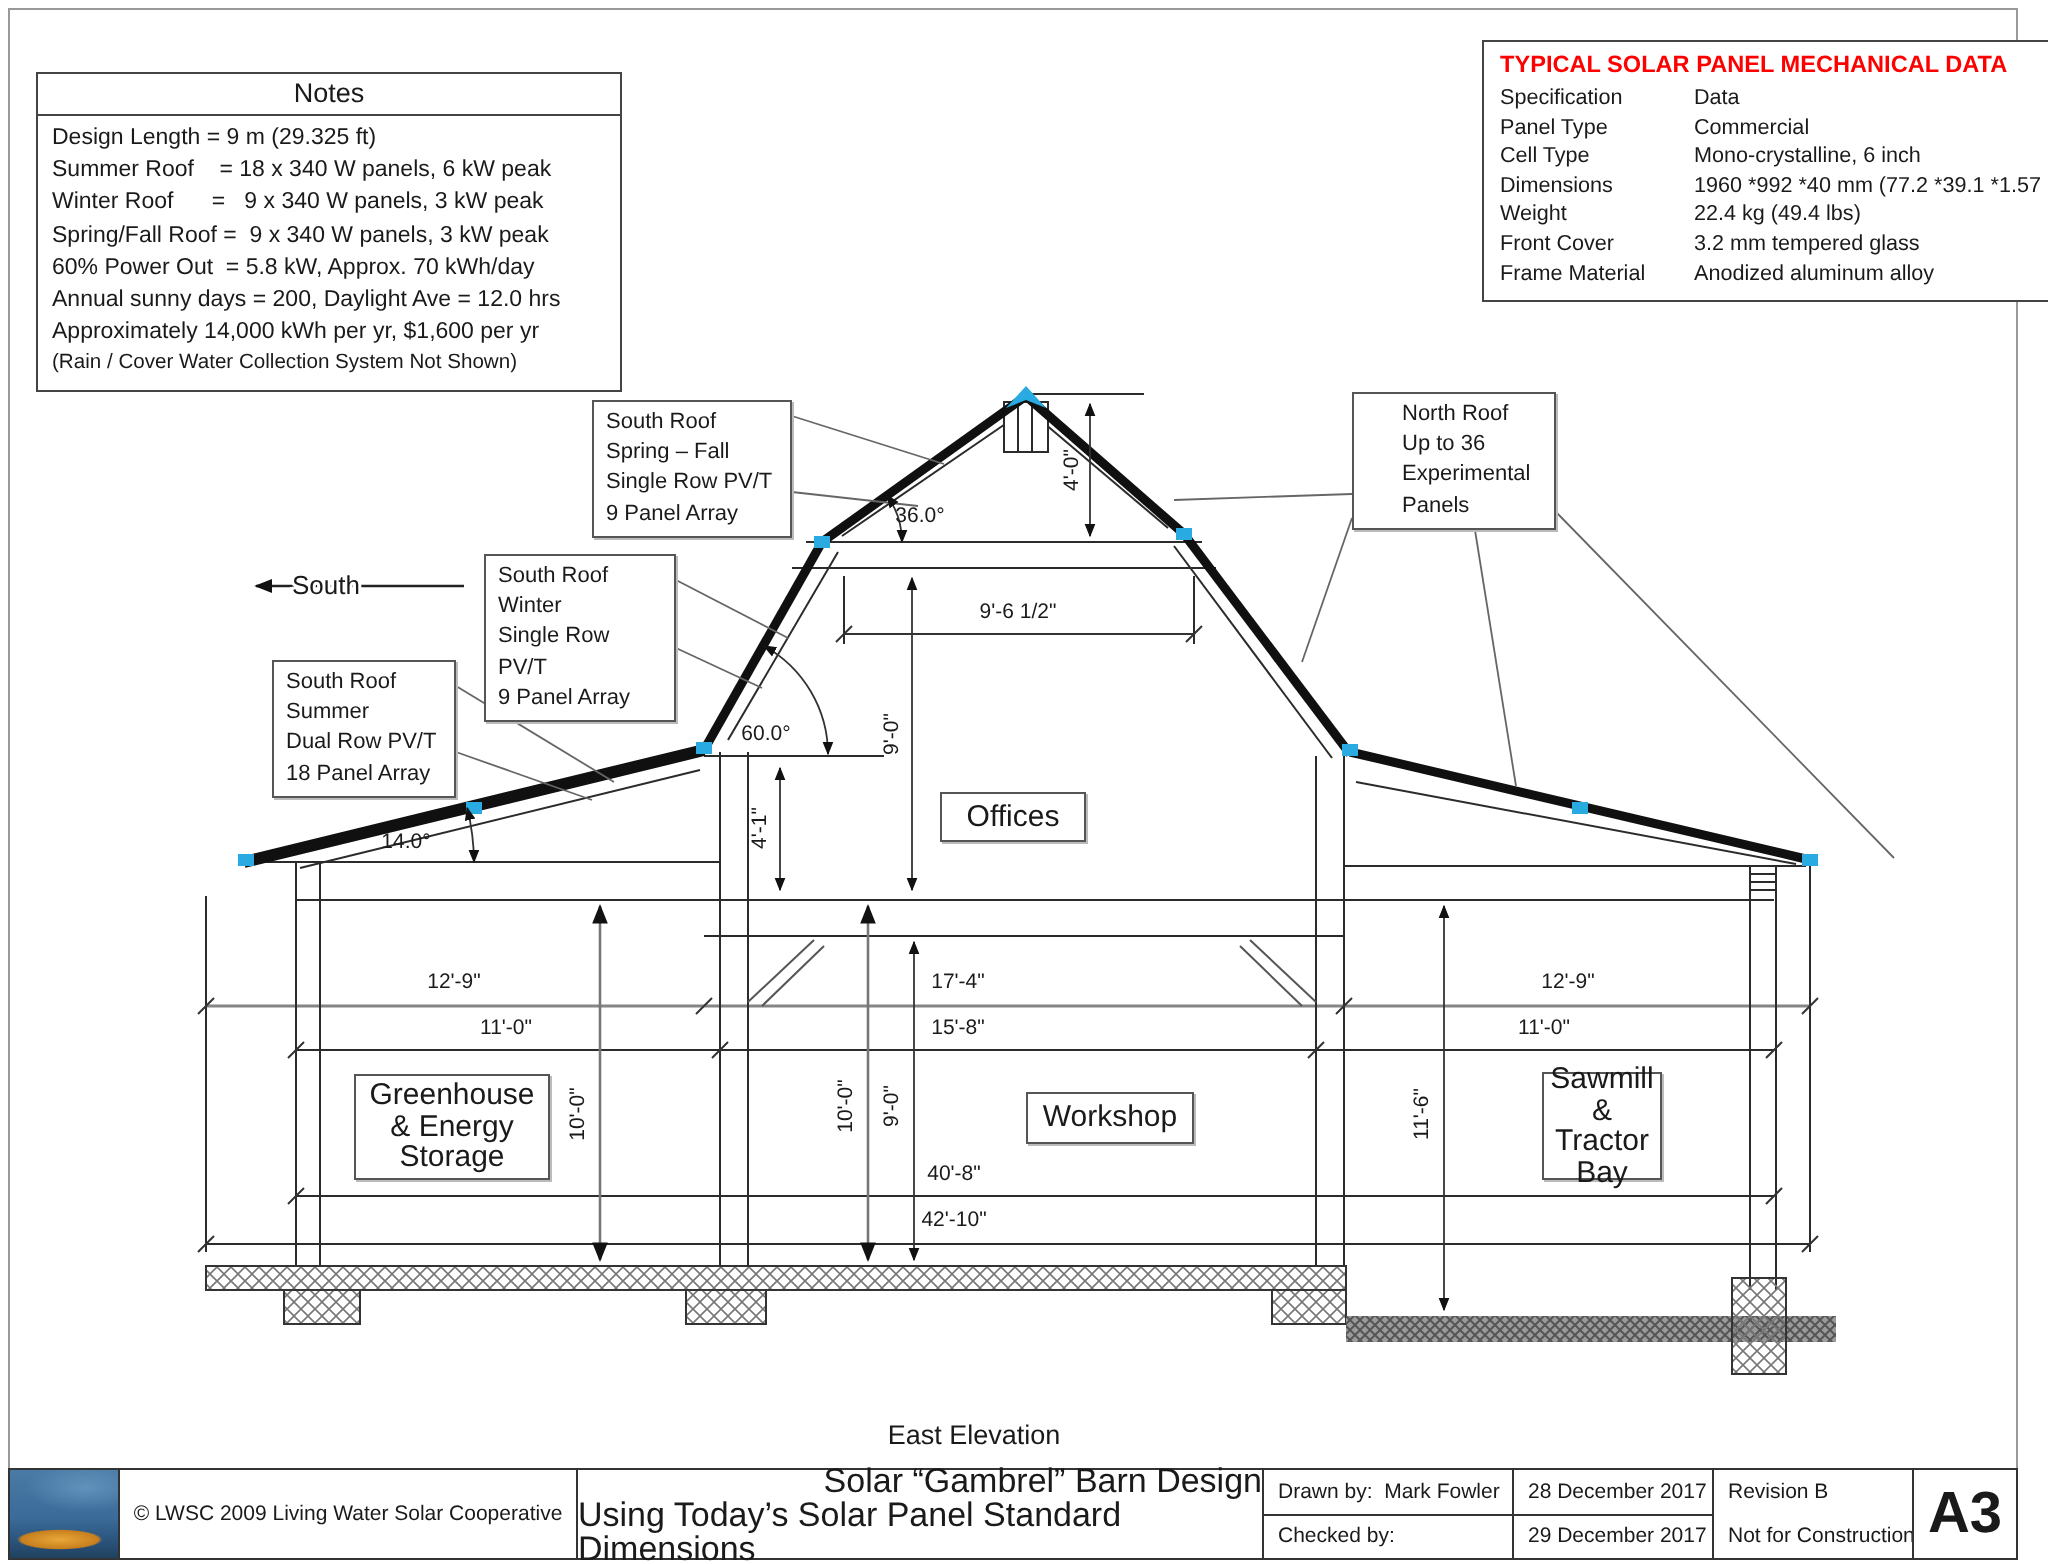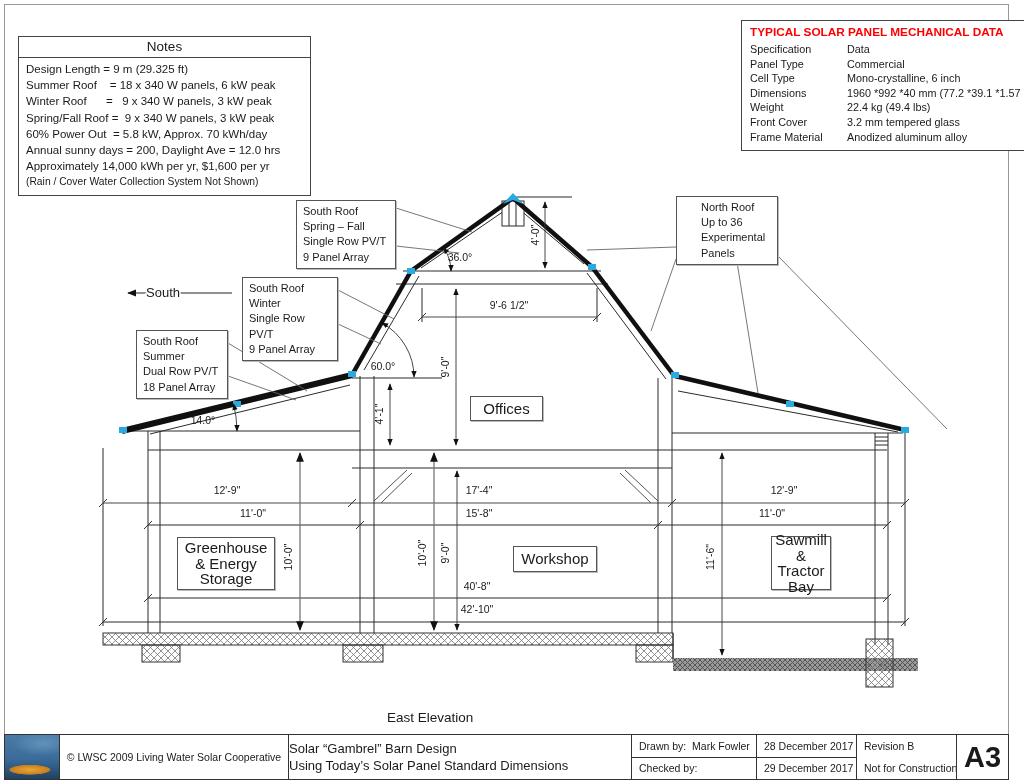--- a/index.html
+++ b/index.html
@@ -22,31 +22,31 @@
   .ptable-row { display:grid; grid-template-columns:97px 1fr; font-size:10.8px; line-height:14.6px; }
 
   
   .callout { position:absolute; border:1px solid #555; background:#fff; font-size:11px; line-height:15.2px; padding:3px 6px; box-shadow:1px 1px 0 #bbb; }
   .callout.r { text-align:left;margin-top:12px; }
   .callout.l { text-align:left; }
 
   
   .room { position:absolute; border:1px solid #555; background:#fff; font-size:15px; line-height:15.5px; display:flex; flex-direction:column; align-items:center; justify-content:center; text-align:center; box-shadow:1px 1px 0 #bbb; }
 
-  .east-label { position:absolute; left:387px; top:710px; width:200px; text-align:left; font-size:13.5px; }
+  .east-label { position:absolute; left:387px; top:710px; width:200px; text-align:center; font-size:13.5px; }
 
   
   .tb { position:absolute; left:4px; top:734px; width:1005px; height:46px; border:1.5px solid #333; display:flex; background:#fff; }
   .tb-cell { border-left:1px solid #333; height:100%; }
   .tb-logo { width:54px; border-left:none; background:
       radial-gradient(55% 16% at 46% 79%, #e8a838 0%, #c87f1e 65%, rgba(200,127,30,0) 72%),
       radial-gradient(80% 40% at 70% 20%, rgba(120,170,210,.55) 0%, rgba(120,170,210,0) 70%),
       linear-gradient(180deg,#4a7ba6 0%,#3a6b99 55%,#2c567f 78%,#20415f 100%); }
   .tb-copy { width:229px; display:flex; align-items:center; justify-content:center; font-size:10.5px; }
-  .tb-title { width:343px; display:flex; flex-direction:column; align-items:flex-start; justify-content:center; font-size:13px; line-height:17px; }
+  .tb-title { width:343px; display:flex; flex-direction:column; align-items:flex-end; justify-content:center; font-size:17px; line-height:17px; }
   .tb-2row { display:flex; flex-direction:column; }
   .tb-2row > div { flex:1; display:flex; align-items:center; padding-left:7px; font-size:10.5px; white-space:pre; }
   .tb-2row > div:first-child { border-bottom:1px solid #333; }
   .tb-drawn { width:125px; }
   .tb-dates { width:100px; }
   .tb-rev   { width:100px; }
   .tb-rev > div:first-child { border-bottom:none; }
   .tb-sheet { flex:1; display:flex; align-items:center; justify-content:center; font-size:29px; font-weight:bold; }
 
   

